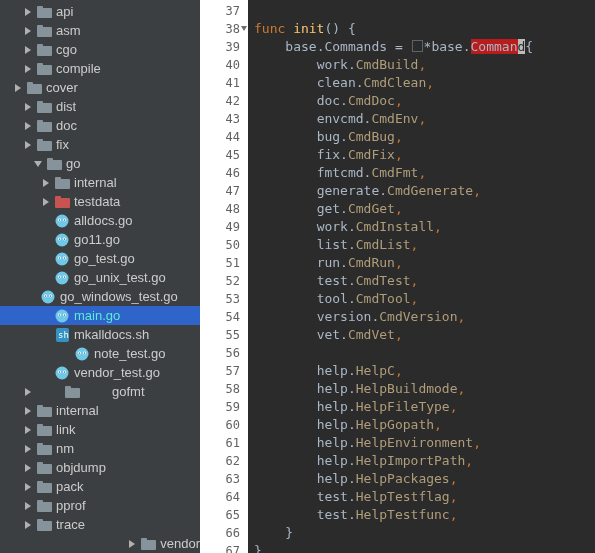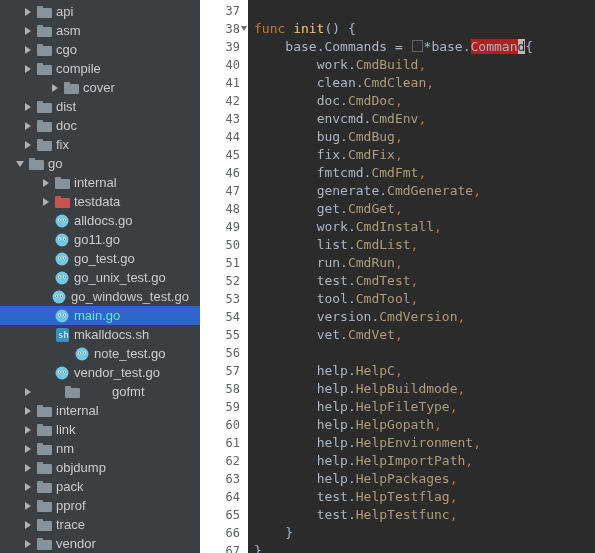--- a/index.html
+++ b/index.html
@@ -84,21 +84,21 @@
           </svg>
         </span>
         <span class="ic">
           <svg width="15" height="12">
             <rect x="0" y="2" width="15" height="10" rx="1" fill="#87939a"></rect>
             <rect x="0" y="0" width="6" height="4" rx="1" fill="#87939a"></rect>
           </svg>
         </span>
         <span class="lbl">compile</span>
       </div>
-      <div class="tree-row" style="padding-left: 32px; margin-left: 17px;">
+      <div class="tree-row" style="padding-left: 12px;">
         <span class="tw">
           <svg width="8" height="8">
             <polygon points="1,0 7,4 1,8" fill="#b0b0b0"></polygon>
           </svg>
         </span>
         <span class="ic">
           <svg width="15" height="12">
             <rect x="0" y="2" width="15" height="10" rx="1" fill="#87939a"></rect>
             <rect x="0" y="0" width="6" height="4" rx="1" fill="#87939a"></rect>
           </svg>
@@ -140,21 +140,21 @@
           </svg>
         </span>
         <span class="ic">
           <svg width="15" height="12">
             <rect x="0" y="2" width="15" height="10" rx="1" fill="#87939a"></rect>
             <rect x="0" y="0" width="6" height="4" rx="1" fill="#87939a"></rect>
           </svg>
         </span>
         <span class="lbl">fix</span>
       </div>
-      <div class="tree-row" style="padding-left: 14px;">
+      <div class="tree-row" style="padding-left: 32px;">
         <span class="tw">
           <svg width="8" height="8">
             <polygon points="0,1 8,1 4,7" fill="#b0b0b0"></polygon>
           </svg>
         </span>
         <span class="ic">
           <svg width="15" height="12">
             <rect x="0" y="2" width="15" height="10" rx="1" fill="#87939a"></rect>
             <rect x="0" y="0" width="6" height="4" rx="1" fill="#87939a"></rect>
           </svg>
@@ -234,21 +234,21 @@
           <svg width="14" height="14">
             <circle cx="7" cy="7" r="6.5" fill="#6fc8e8"></circle>
             <circle cx="4.5" cy="6" r="1.4" fill="#fff"></circle>
             <circle cx="9.5" cy="6" r="1.4" fill="#fff"></circle>
             <circle cx="4.5" cy="6" r="0.6" fill="#000"></circle>
             <circle cx="9.5" cy="6" r="0.6" fill="#000"></circle>
           </svg>
         </span>
         <span class="lbl">go_unix_test.go</span>
       </div>
-      <div class="tree-row" style="padding-left: 26px; justify-content: center;">
+      <div class="tree-row" style="padding-left: 26px;">
         <span class="tw"></span>
         <span class="ic">
           <svg width="14" height="14">
             <circle cx="7" cy="7" r="6.5" fill="#6fc8e8"></circle>
             <circle cx="4.5" cy="6" r="1.4" fill="#fff"></circle>
             <circle cx="9.5" cy="6" r="1.4" fill="#fff"></circle>
             <circle cx="4.5" cy="6" r="0.6" fill="#000"></circle>
             <circle cx="9.5" cy="6" r="0.6" fill="#000"></circle>
           </svg>
         </span>
@@ -408,21 +408,21 @@
           </svg>
         </span>
         <span class="ic">
           <svg width="15" height="12">
             <rect x="0" y="2" width="15" height="10" rx="1" fill="#87939a"></rect>
             <rect x="0" y="0" width="6" height="4" rx="1" fill="#87939a"></rect>
           </svg>
         </span>
         <span class="lbl">trace</span>
       </div>
-      <div class="tree-row" style="padding-left: 22px;">
+      <div class="tree-row" style=" justify-content: flex-end;">
         <span class="tw">
           <svg width="8" height="8">
             <polygon points="1,0 7,4 1,8" fill="#b0b0b0"></polygon>
           </svg>
         </span>
         <span class="ic">
           <svg width="15" height="12">
             <rect x="0" y="2" width="15" height="10" rx="1" fill="#87939a"></rect>
             <rect x="0" y="0" width="6" height="4" rx="1" fill="#87939a"></rect>
           </svg>

